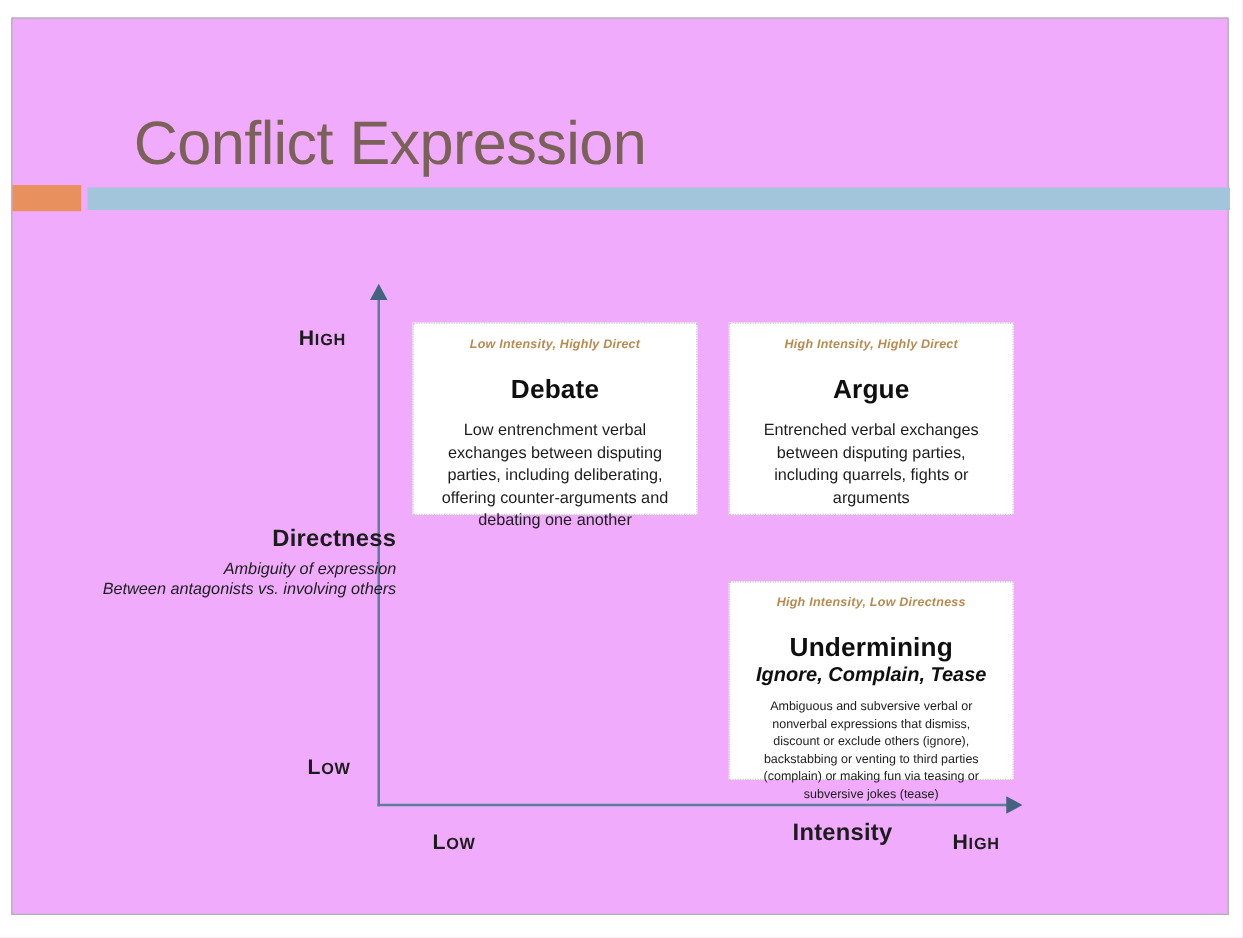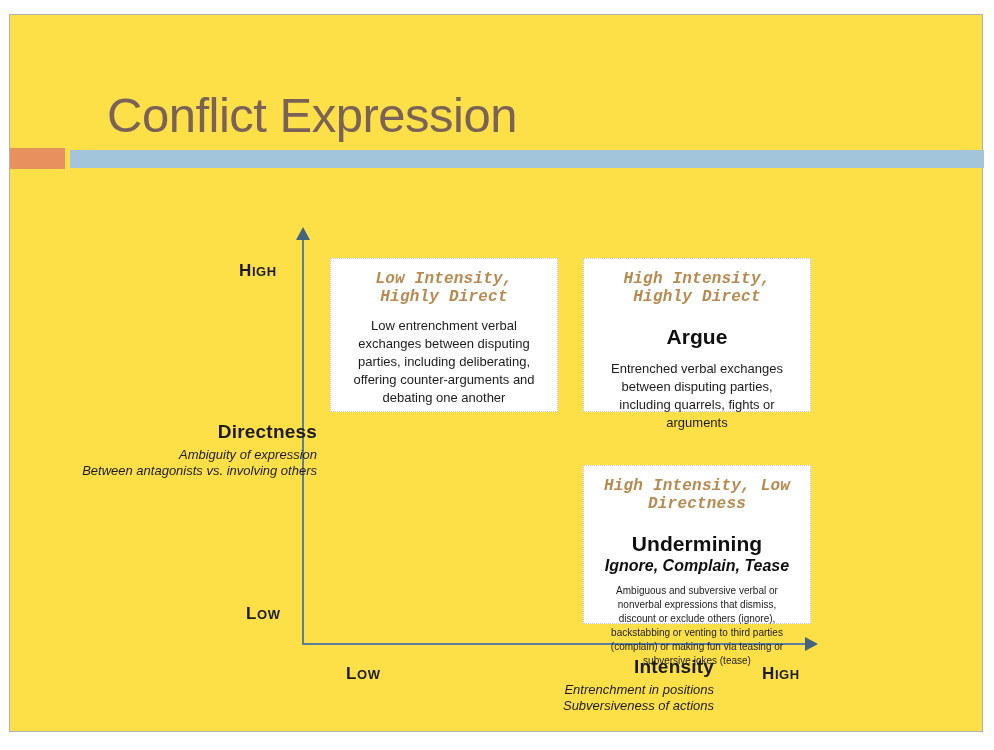--- a/index.html
+++ b/index.html
@@ -14,21 +14,21 @@
     overflow: hidden;
   }
 
   .slide {
     position: absolute;
     left: 9px;
     top: 14px;
     width: 974px;
     height: 718px;
     border: 1px solid #b0b0b0;
-    background: #fde047;
+    background: #f0abfc;
     box-sizing: border-box;
   }
 
   
   .slide-title {
     position: absolute;
     left: 97px;
     top: 72px;
     font-size: 49px;
     font-weight: 400;
@@ -145,26 +145,25 @@
     box-sizing: border-box;
     text-align: center;
     padding: 11px 14px 10px 14px;
   }
   #quadrant-debate     { left: 320px; top: 243px; width: 228px; height: 154px; }
   #quadrant-argue      { left: 573px; top: 243px; width: 228px; height: 154px; }
   #quadrant-disguise   { left: 320px; top: 450px; width: 228px; height: 159px; }
   #quadrant-undermining{ left: 573px; top: 450px; width: 228px; height: 159px; text-align: center; }
 
   .q-caption {
-    font-size: 16px;
+    font-size: 10px;
     font-weight: bold;
     font-style: italic;
     color: #b98a50;
     letter-spacing: 0.2px;
-    font-family: Liberation Mono, monospace;
   }
   .q-title {
     font-size: 21px;
     font-weight: bold;
     color: #0f0f0f;
     margin-top: 19px;
     letter-spacing: 0.1px;
   }
   .q-subtitle {
     font-size: 16px;
@@ -215,28 +214,25 @@
   <div class="axis-title-block" id="axis-title-directness">
     <div class="main">Directness</div>
     <div class="sub">
       <div>Ambiguity of expression</div>
       <div>Between antagonists vs. involving others</div>
     </div>
   </div>
 
   <div class="axis-title-block" id="axis-title-intensity">
     <div class="main">Intensity</div>
-    <div class="sub">
-      <div>Entrenchment in positions</div>
-      <div>Subversiveness of actions</div>
-    </div>
   </div>
 
   <div class="quadrant" id="quadrant-debate">
     <div class="q-caption">Low Intensity, Highly Direct</div>
+    <div class="q-title">Debate</div>
     <div class="q-body">Low entrenchment verbal exchanges between disputing parties, including deliberating, offering counter-arguments and debating one another</div>
   </div>
 
   <div class="quadrant" id="quadrant-argue">
     <div class="q-caption">High Intensity, Highly Direct</div>
     <div class="q-title">Argue</div>
     <div class="q-body">Entrenched verbal exchanges between disputing parties, including quarrels, fights or arguments</div>
   </div>
 
 

